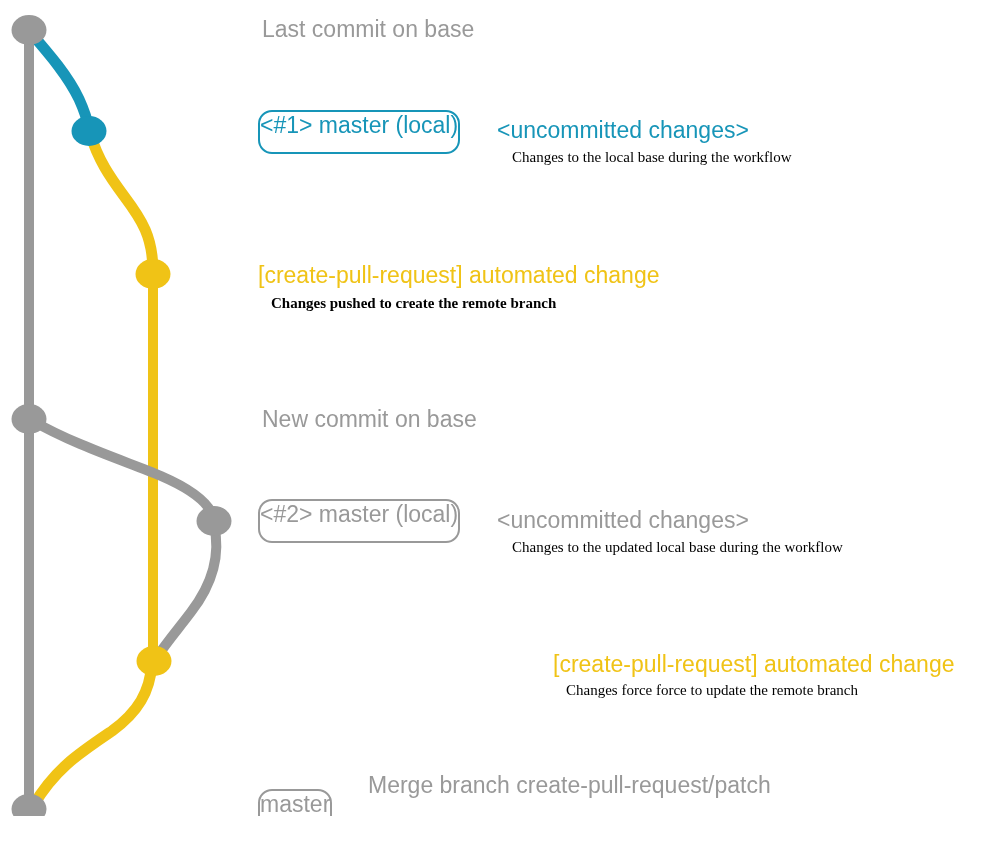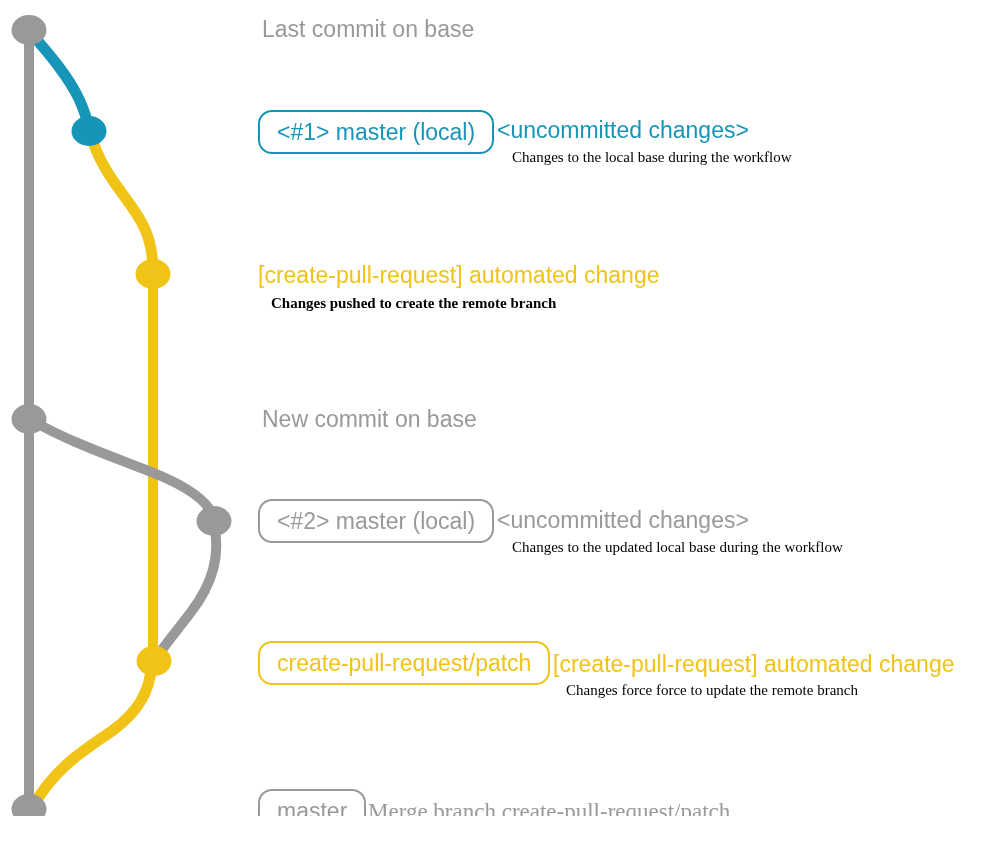--- a/index.html
+++ b/index.html
@@ -10,24 +10,24 @@
     background: #ffffff;
     font-family: "Liberation Sans", sans-serif;
     overflow: hidden;
   }
   .abs { position: absolute; }
   svg.graph { left: 0; top: 0; }
   .caption { font-size: 23px; white-space: nowrap; }
   .title   { font-size: 23px; white-space: nowrap; text-align: right; }
   .badge {
     display: inline-flex;
-    align-items: center;
+    align-items: flex-start;
     justify-content: center;
     height: 44px;
-    padding: 0 17px;
+    padding: 0 0;
     box-sizing: border-box;
     border: 2px solid;
     border-radius: 14px;
     font-size: 23px;
     white-space: nowrap;
     background: #ffffff;
   }
   .desc {
     font-family: "Liberation Serif", "DejaVu Serif", serif;
     font-size: 15px;
@@ -76,24 +76,21 @@
   <div class="abs desc" style="left:271px; top:295px;font-weight:bold;">Changes pushed to create the remote branch</div>
 
   <div class="abs caption gray" style="left:262px; top:406px;">New commit on base</div>
 
   <div class="abs badge gray" style="left:258px; top:499px;">
     <span>&lt;#2&gt; master (local)</span>
   </div>
   <div class="abs title gray" style="left:497px; top:507px;">&lt;uncommitted changes&gt;</div>
   <div class="abs desc" style="left:512px; top:539px;">Changes to the updated local base during the workflow</div>
 
-  <div class="abs badge yellow" style="left:258px; top:641px;">
-    <span>create-pull-request/patch</span>
-  </div>
   <div class="abs title yellow" style="left:553px; top:651px;">[create-pull-request] automated change</div>
   <div class="abs desc" style="left:566px; top:682px;">Changes force force to update the remote branch</div>
 
   <div class="abs badge gray" style="left:258px; top:789px;">
     <span>master</span>
   </div>
-  <div class="abs title gray" style="left:368px; top:799px;font-family:Liberation Serif, serif;">Merge branch create-pull-request/patch</div>
+  <div class="abs title gray" style="left:368px; top:772px;">Merge branch create-pull-request/patch</div>
 
 </div>
 
 </body></html>

